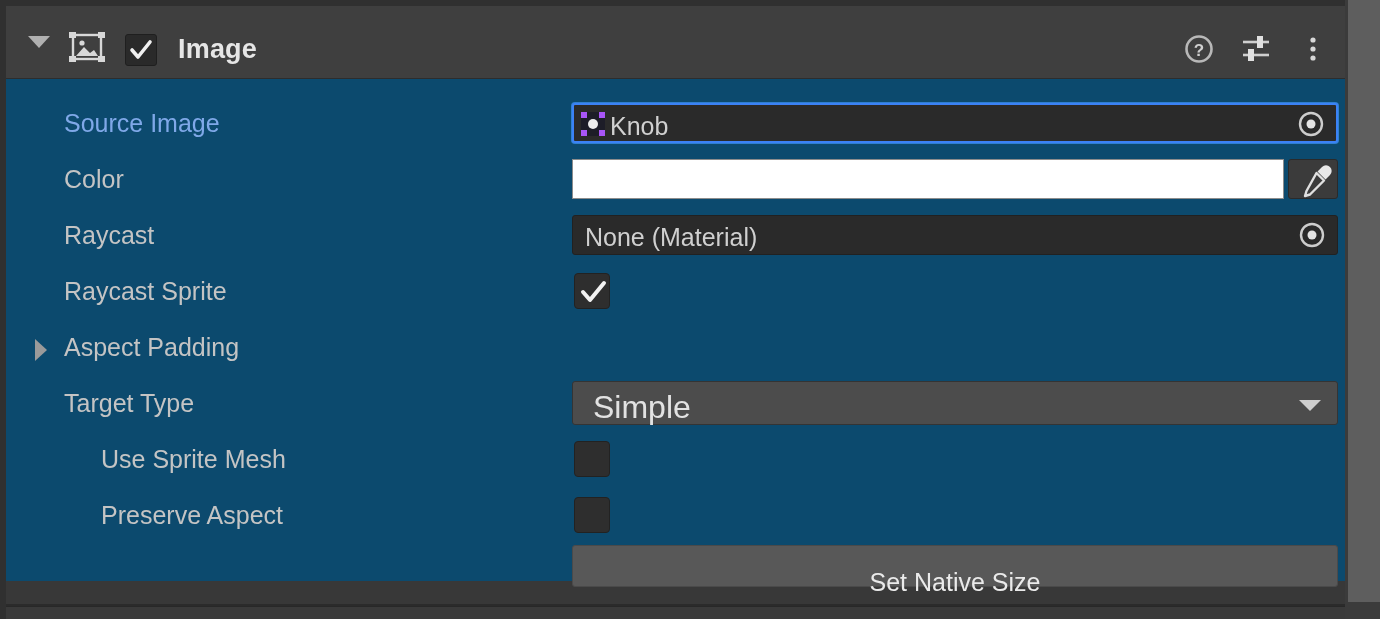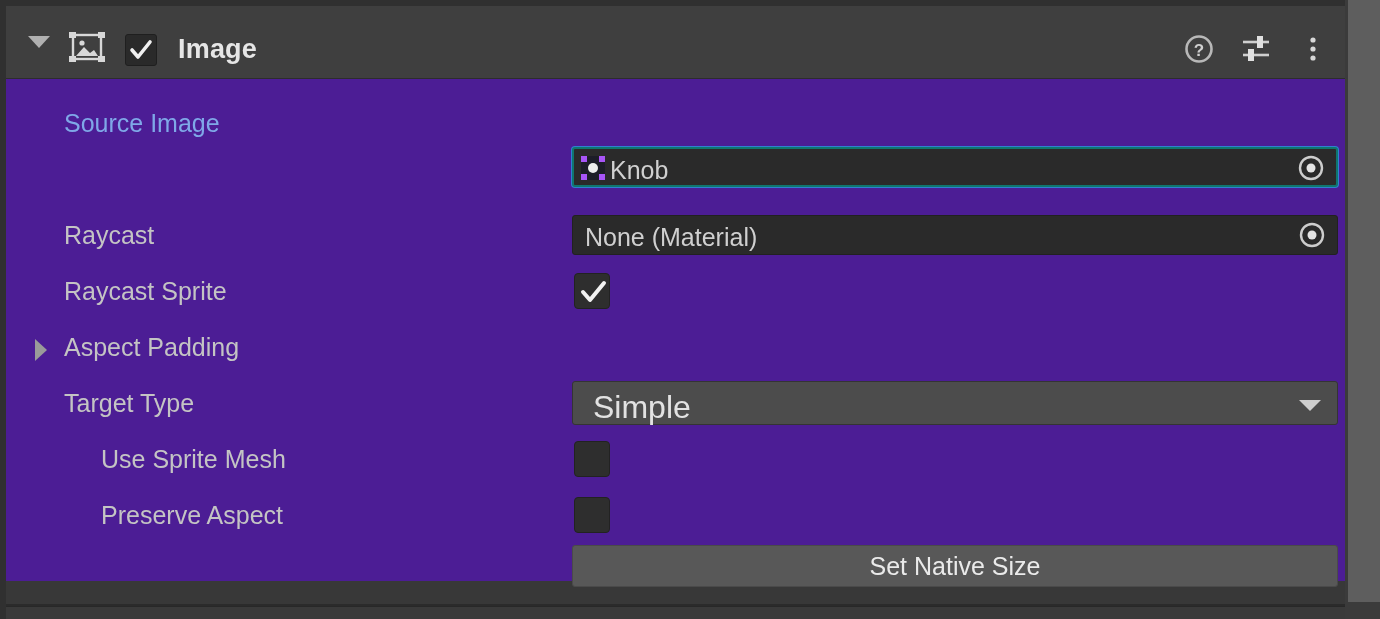--- a/index.html
+++ b/index.html
@@ -92,21 +92,21 @@
     width: 34px; height: 34px;
   }
   #hdr-help { left: 1176px; }
   #hdr-preset { left: 1233px; }
   #hdr-menu { left: 1290px; }
 
   
   #comp-body {
     position: relative;
     height: 502px;
-    background: #4c1d95;
+    background: #0c4a6e;
   }
 
   .row {
     position: absolute;
     left: 0;
     width: 1339px;
     height: 56px;
   }
   .row-label {
     position: absolute;
@@ -135,23 +135,22 @@
     left: 566px;
     top: 8px;
     width: 766px;
     height: 40px;
     background: #2a2a2a;
     border: 1px solid #212121;
     border-radius: 3px;
     box-sizing: border-box;
   }
   .objfield.focused {
-    border: 2px solid #0f766e;
+    border: 2px solid #3b82f6;
     box-shadow: 0 0 0 1px #2f7fd1;
-    margin-top: 44px;
   }
   .objfield-text {
     position: absolute;
     top: 7px;
     font-size: 25px;
     color: #d0d0d0;
     white-space: nowrap;
   }
   .objfield-picker {
     position: absolute;
@@ -233,21 +232,21 @@
     height: 42px;
     background: #585858;
     border: 1px solid #4a4a4a;
     border-radius: 3px;
     box-sizing: border-box;
     color: #eaeaea;
     font-size: 25px;
     font-family: "Liberation Sans", sans-serif;
     text-align: center;
     line-height: 40px;
-    padding: 0;
+    padding: 16px;
   }
 
   
   .panel-sep {
     position: absolute;
     left: 6px;
     top: 604px;
     width: 1374px;
     height: 2px;
     background: #2b2b2b;
@@ -354,20 +353,32 @@
           <div class="objfield-text" style="left:36px;">Knob</div>
           <div class="objfield-picker">
             <svg width="46" height="34" viewBox="0 0 46 34">
               <circle cx="23" cy="17" r="11" fill="none" stroke="#cdcdcd" stroke-width="2.4"></circle>
               <circle cx="23" cy="17" r="4.5" fill="#e4e4e4"></circle>
             </svg>
           </div>
         </div>
       </div>
 
+      <div class="row" style="top:72px;">
+        <div class="row-label indent0">Color</div>
+        <div class="colorfield-wrap">
+          <div class="colorfield-swatch"></div>
+          <div class="colorfield-picker">
+            <svg width="48" height="38" viewBox="0 0 48 38">
+              <path d="M33 7 a5.5 5.5 0 0 1 8 8 l-4.5 4.5 -8 -8 Z" fill="#e8e8e8"></path>
+              <path d="M27.5 13 l7.5 7.5 -14 14 -5 1.5 1.5 -5 Z" fill="none" stroke="#e0e0e0" stroke-width="2.4" stroke-linejoin="round"></path>
+            </svg>
+          </div>
+        </div>
+      </div>
 
       <div class="row" style="top:128px;">
         <div class="row-label indent0">Raycast</div>
         <div class="objfield">
           <div class="objfield-text" style="left:12px;">None (Material)</div>
           <div class="objfield-picker">
             <svg width="46" height="34" viewBox="0 0 46 34">
               <circle cx="23" cy="17" r="11" fill="none" stroke="#cdcdcd" stroke-width="2.4"></circle>
               <circle cx="23" cy="17" r="4.5" fill="#e4e4e4"></circle>
             </svg>

